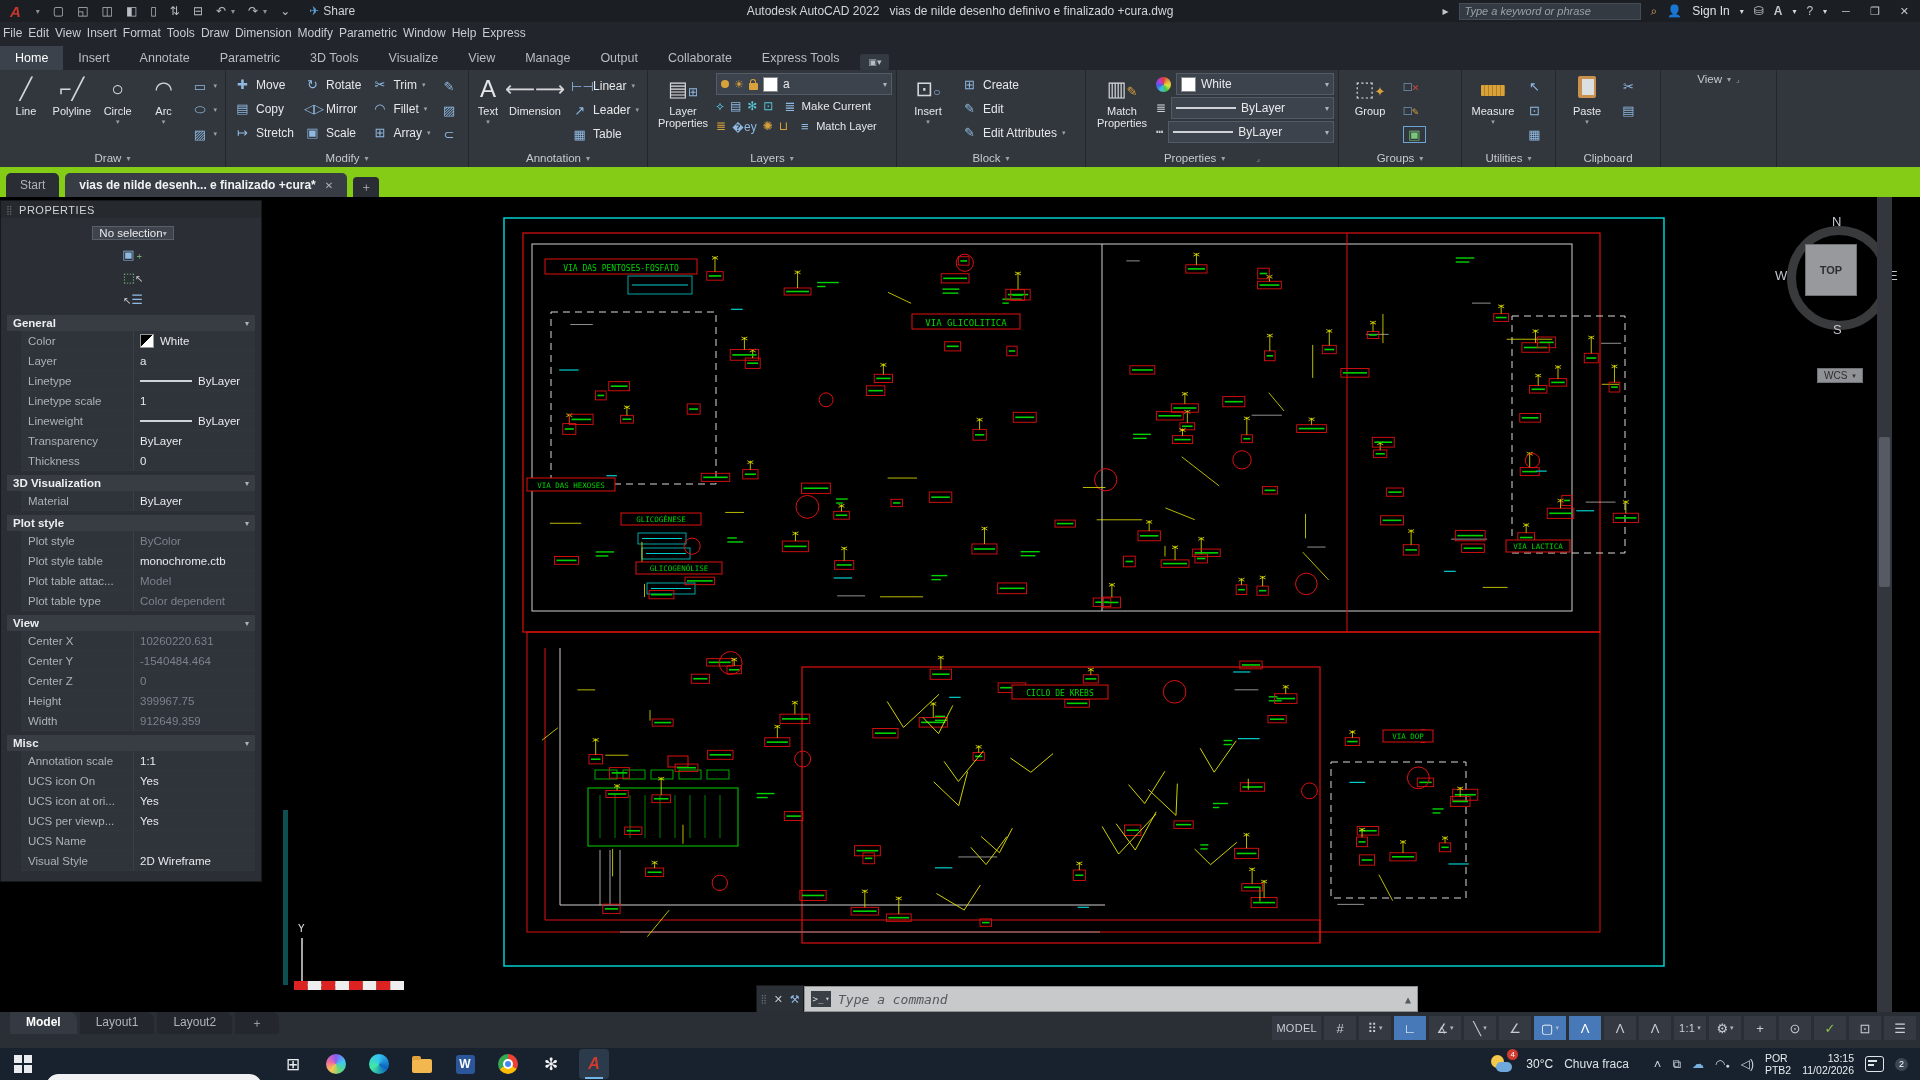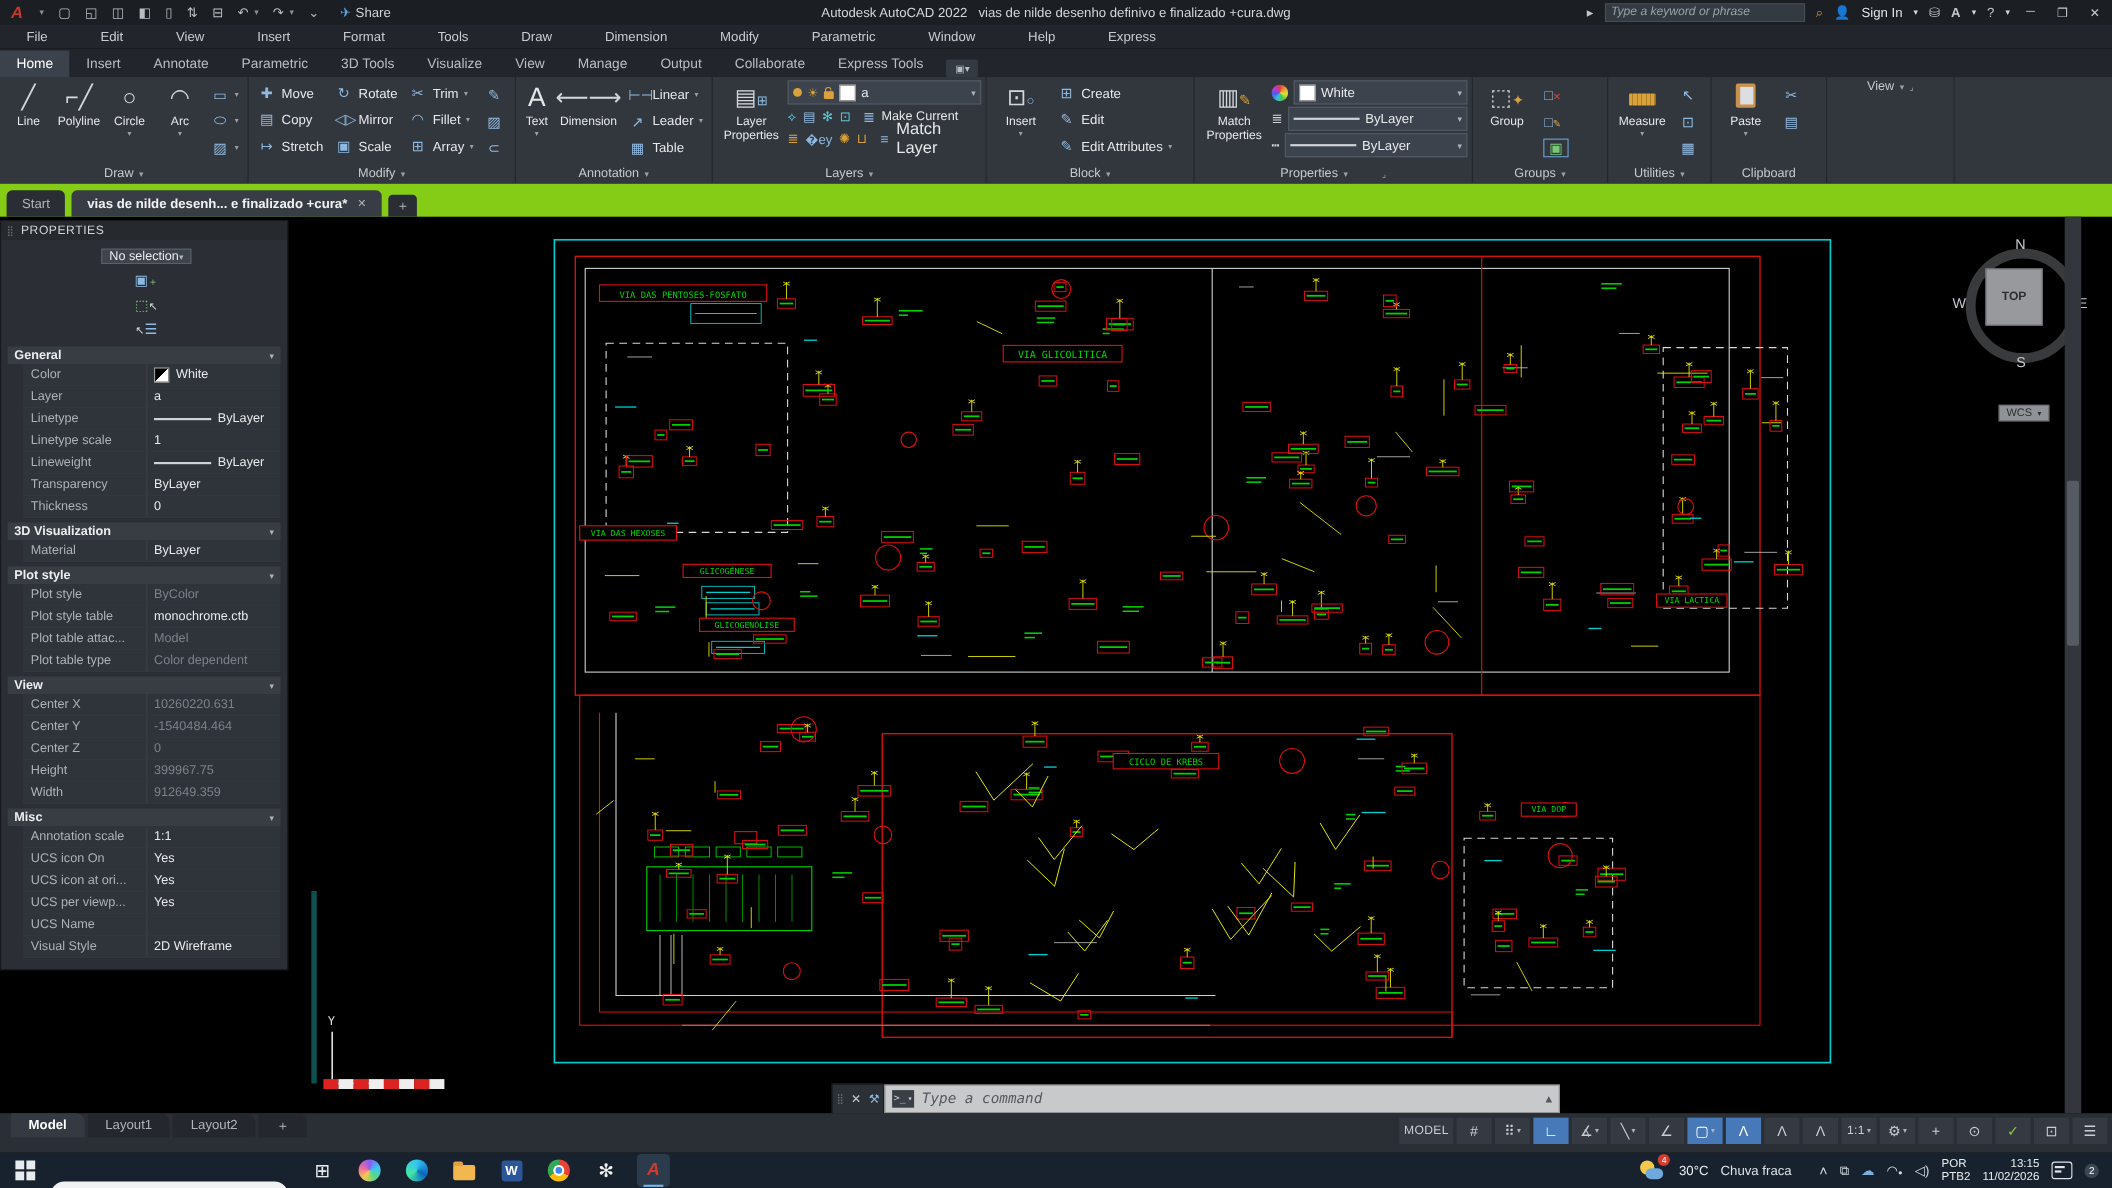--- a/index.html
+++ b/index.html
@@ -15,21 +15,21 @@
   .share .pl{color:#5ea0d8;}
   .tb-title{position:absolute;left:0;right:0;text-align:center;color:#d2d6db;font-size:12px;pointer-events:none;}
   .tb-right{position:absolute;right:6px;top:0;height:22px;display:flex;align-items:center;gap:10px;font-size:12px;}
   .srch{width:170px;height:15px;background:#343a42;border:1px solid #454c55;color:#9aa1a8;
         font-style:italic;font-size:11px;padding:0 5px;font-family:"Liberation Sans",sans-serif;}
   .srch::placeholder{color:#9aa1a8;}
   .ti{color:#c2c6cb;font-size:12px;}
   .winbtn{color:#c2c6cb;font-size:11px;padding:0 5px;}
   
   .menubar{position:absolute;left:0;top:22px;width:1920px;height:22px;background:#22252b;display:flex;align-items:center;font-size:12px;}
-  .menu-item{padding:3px 24px;color:#c9cdd2;}
+  .menu-item{padding:3px 3px;color:#c9cdd2;}
   
   .tabrow{position:absolute;left:0;top:44px;width:1920px;height:26px;background:#22252b;display:flex;align-items:flex-end;font-size:12.5px;}
   .rtab{padding:5px 15px;color:#b9bec4;}
   .rtab.active{background:#3c424b;color:#fff;}
   .rtab-more{color:#b9bec4;background:#343a42;margin-left:6px;padding:3px 8px;font-size:9px;border-radius:2px;}
   
   .ribbon{position:absolute;left:0;top:70px;width:1920px;height:97px;background:#32363d;display:flex;}
   .panel{border-right:1px solid #23262b;display:flex;flex-direction:column;height:97px;box-sizing:border-box;flex:none;}
   .pbody{flex:1;display:flex;align-items:stretch;padding:3px 4px 0 4px;gap:2px;}
   .plabel{height:18px;font-size:11.5px;color:#c6cacd;display:flex;align-items:center;justify-content:center;gap:5px;}
@@ -396,21 +396,21 @@
                 <span style="font-size:11.5px">Make Current</span>
               </div>
           </div>
           <div style="display:flex;gap:6px;align-items:center">
             <span class="gold" style="font-size:12px">≣</span>
             <span class="blue" style="font-size:12px">�ey</span>
             <span class="gold" style="font-size:12px">✺</span>
             <span class="gold" style="font-size:12px">⊔</span>
             <div class="sb" style="height:18px">
                 <span class="si gold" style="width:13px">≡</span>
-                <span style="font-size:15px">Match Layer</span>
+                <span style="font-size:11px">Match Layer</span>
               </div>
           </div>
         </div>
       </div>
       <div class="plabel">
           <span>Layers</span>
           <span class="cv">▾</span>
         </div>
     </div>
 

